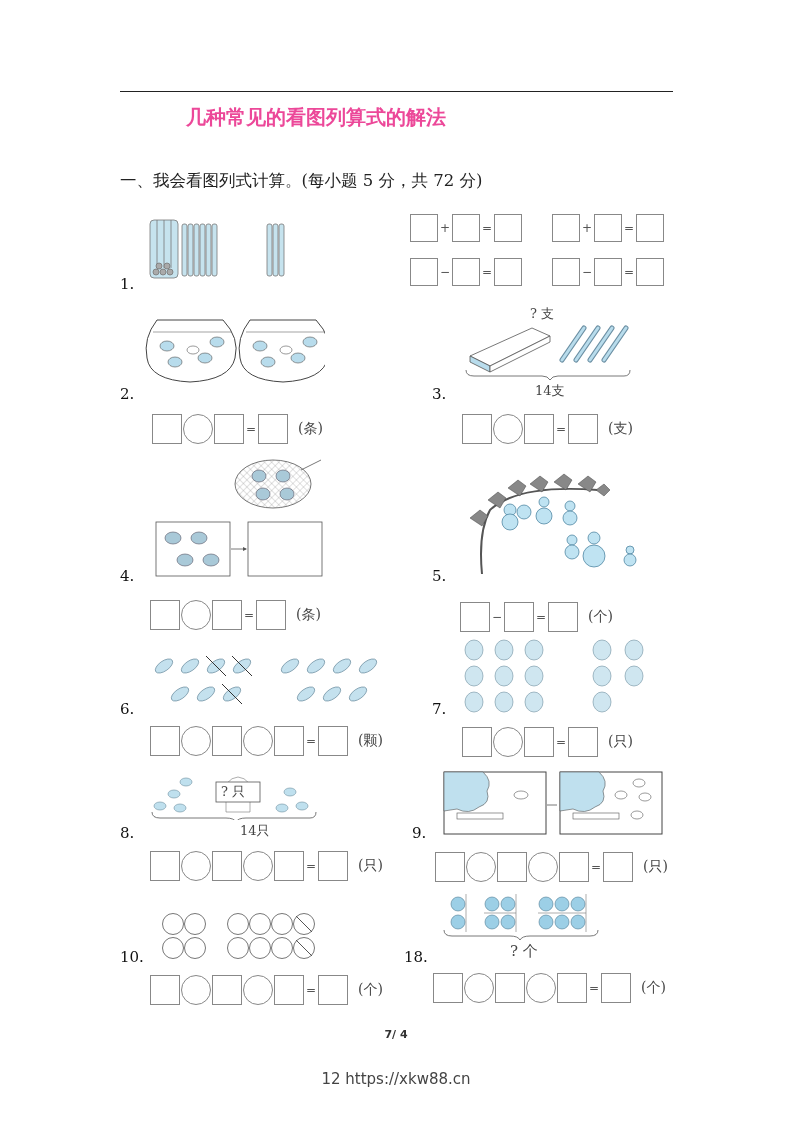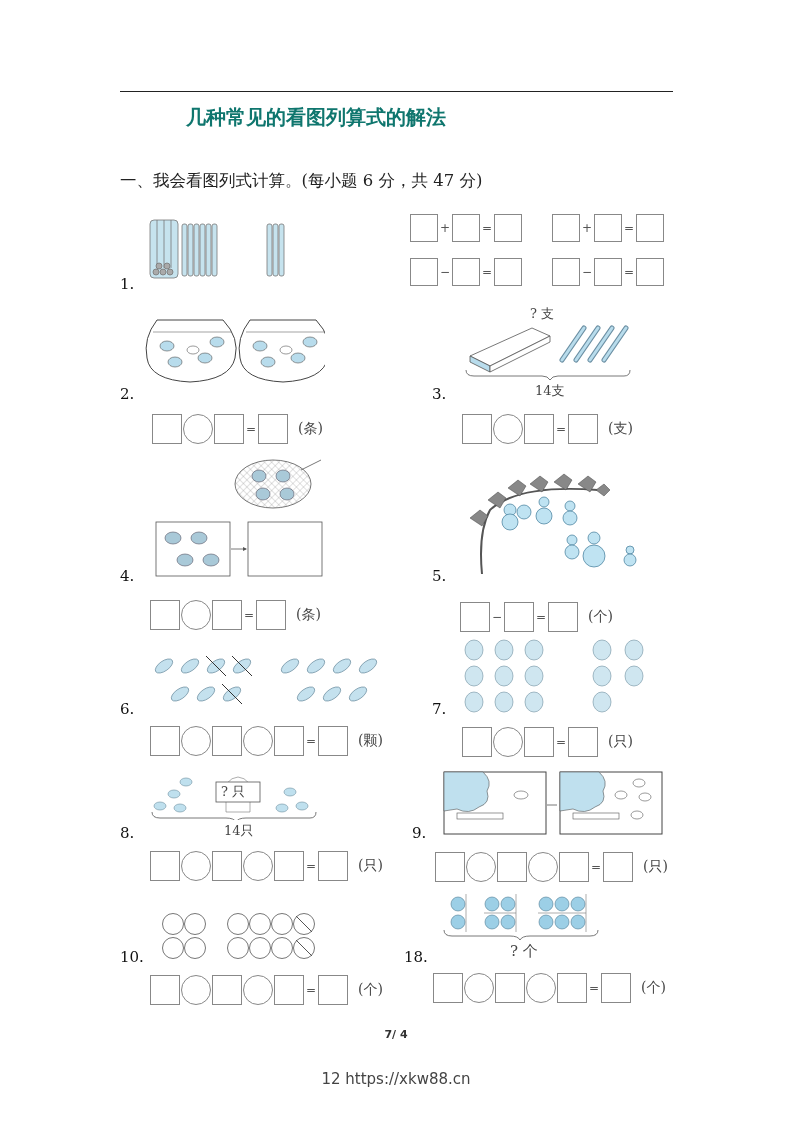--- a/index.html
+++ b/index.html
@@ -1,38 +1,38 @@
 <!DOCTYPE html>
 <html><head>
 <meta charset="utf-8">
 <style>
   html,body{margin:0;padding:0;background:#fff;}
   body{width:792px;height:1122px;position:relative;overflow:hidden;font-family:"DejaVu Serif","Liberation Serif",serif;color:#222;}
   .abs{position:absolute;}
   .rule{left:120px;top:91px;width:553px;height:1px;background:#222;}
-  .title{left:0;width:632px;top:104px;text-align:center;font-family:"DejaVu Sans","Liberation Sans",sans-serif;font-weight:bold;font-size:20px;color:#0f766e;}
+  .title{left:0;width:632px;top:104px;text-align:center;font-family:"DejaVu Sans","Liberation Sans",sans-serif;font-weight:bold;font-size:20px;color:#ec4899;}
   .section{left:120px;top:170px;font-size:16.5px;color:#222;}
   .qnum{font-size:15px;color:#111;}
   .eq{display:flex;align-items:center;}
   .bx{width:28px;height:28px;border:1.2px solid #888;box-sizing:border-box;background:#fff;}
   .cir{width:30px;height:30px;border:1.2px solid #888;border-radius:50%;box-sizing:border-box;margin:0 1px;}
   .op{font-family:"DejaVu Sans",sans-serif;font-size:12px;color:#555;width:14px;text-align:center;}
   .unit{font-size:14px;color:#444;margin-left:10px;}
   .sbx{width:28px;height:28px;}
   svg{display:block;}
   .pnum{left:0;width:792px;top:1028px;text-align:center;font-family:"DejaVu Sans",sans-serif;font-weight:bold;font-size:11px;color:#333;}
   .footer{left:0;width:792px;top:1070px;text-align:center;font-family:"DejaVu Sans",sans-serif;font-size:15px;color:#444;}
   .cap{font-size:13px;color:#444;font-family:"DejaVu Serif",serif;}
 </style>
 </head>
 <body>
 
 <div class="abs rule"></div>
 <div class="abs title">几种常见的看图列算式的解法</div>
-<div class="abs section">一、我会看图列式计算。(每小题 6 分，共 47 分)</div>
+<div class="abs section">一、我会看图列式计算。(每小题 5 分，共 72 分)</div>
 
 <div class="abs qnum" style="left:120px;top:275px;">1.</div>
 <div class="abs" style="left:148px;top:218px;">
   <svg width="140" height="62">
     <g stroke="#777" stroke-width="0.8" fill="#c6e3ee">
       <rect x="2" y="2" width="28" height="58" rx="4"></rect>
       <line x1="9" y1="2" x2="9" y2="50"></line>
         <line x1="16" y1="2" x2="16" y2="50"></line>
         <line x1="23" y1="2" x2="23" y2="50"></line>
       <circle cx="8" cy="54" r="3" fill="#aaa"></circle>
@@ -305,21 +305,21 @@
       <ellipse cx="140" cy="24" rx="6" ry="4"></ellipse>
         <ellipse cx="132" cy="40" rx="6" ry="4"></ellipse>
         <ellipse cx="152" cy="38" rx="6" ry="4"></ellipse>
     </g>
     <path d="M76 16 Q88 2 100 16 V44 H76Z" fill="#fff" stroke="#777" stroke-width="0.6"></path>
     <rect x="66" y="14" width="44" height="20" fill="#fff" stroke="#555" stroke-width="0.8"></rect>
     <path d="M2 44 Q2 50 10 50 H76 Q84 50 86 54 Q88 50 96 50 H160 Q166 50 166 44" fill="none" stroke="#555" stroke-width="0.8"></path>
   </svg>
 </div>
 <div class="abs cap" style="left:221px;top:783px;">? 只</div>
-<div class="abs cap" style="left:224px;top:822px;">14只</div>
+<div class="abs cap" style="left:240px;top:822px;">14只</div>
 <div class="abs eq" style="left:150px;top:851px;">
   <div class="bx" style="width:30px;height:30px"></div>
   <div class="cir"></div>
   <div class="bx" style="width:30px;height:30px"></div>
   <div class="cir"></div>
   <div class="bx" style="width:30px;height:30px"></div>
   <span class="op">=</span>
   <div class="bx" style="width:30px;height:30px"></div>
   <span class="unit">(只)</span>
 </div>

